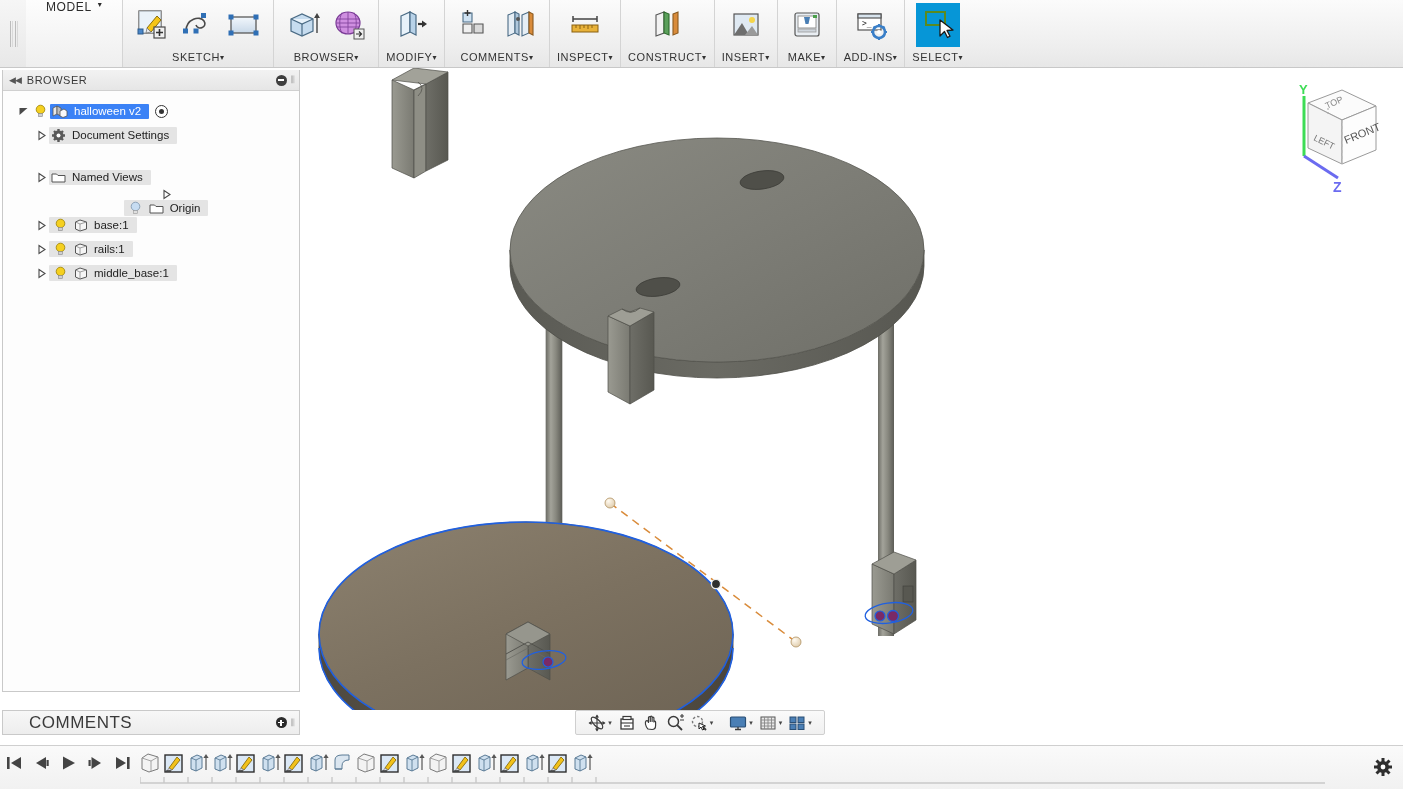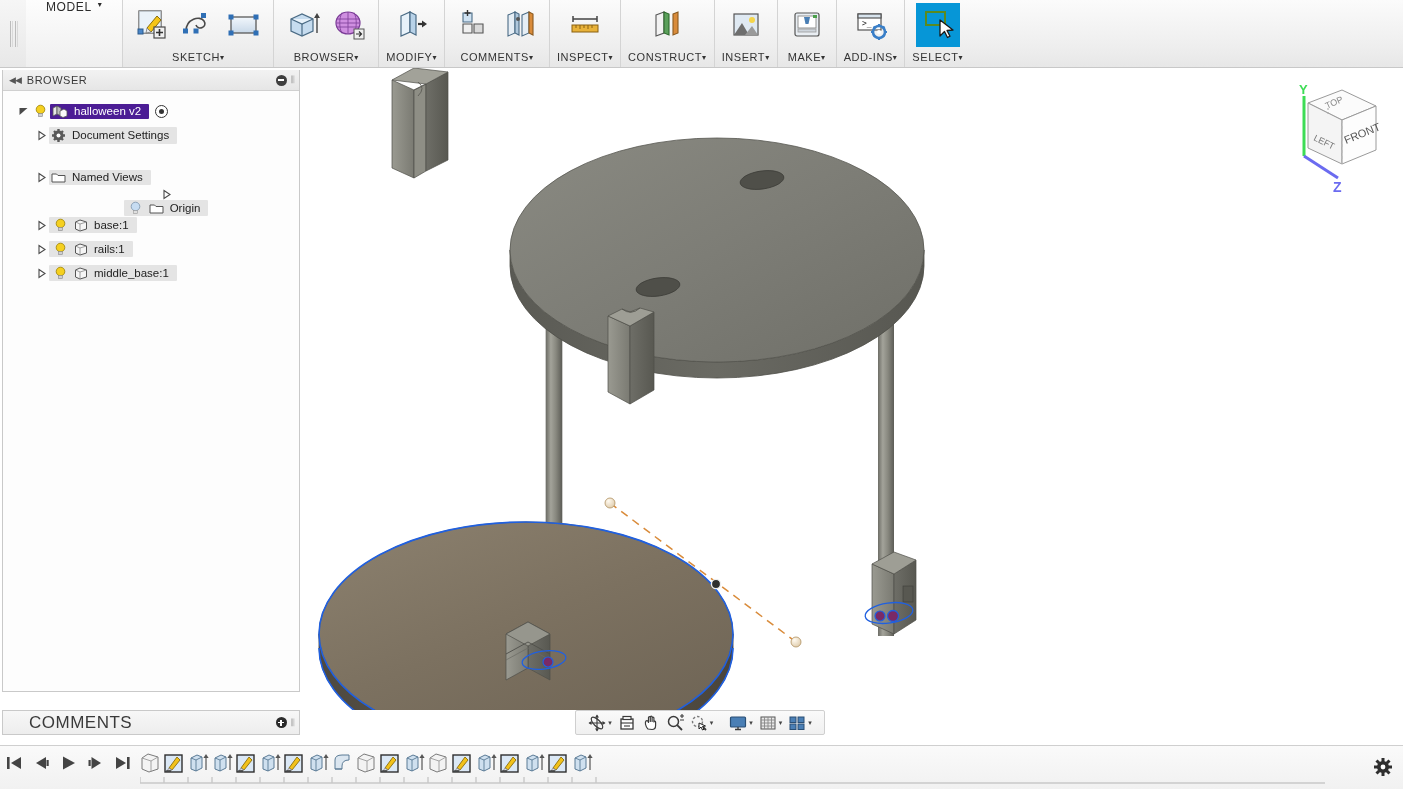--- a/index.html
+++ b/index.html
@@ -71,21 +71,21 @@
   }
   .minus-ico::after { content:''; width:6px; height:1.6px; background:#fff; }
   .vgrip { color:#aaa; font-size:10px; }
 
   .tree { padding-top: 8px; }
   .node { display:flex; align-items:center; height: 24px; font-size:11.5px; color:#222; }
   .tw { width:16px; text-align:center; color:#444; font-size:9px; }
   .tw svg { vertical-align: middle; }
   .bulb { width: 19px; display:flex; justify-content:center; }
   .chip { display:flex; align-items:center; background:#e4e4e4; border-radius:1px; padding:1px 8px 1px 2px; gap:4px; }
-  .chip.sel { background:#4c1d95; color:#fff; }
+  .chip.sel { background:#3b82f6; color:#fff; }
   .node-label { white-space:nowrap; padding-left: 2px; }
   .radio-dot {
     width:13px; height:13px; border-radius:50%; border:1.6px solid #333;
     display:inline-flex; align-items:center; justify-content:center; margin-left:6px; background:#fff;
   }
   .radio-dot::after { content:''; width:5px; height:5px; border-radius:50%; background:#333; }
 
   
   .comments {
     position:absolute; left:2px; top:710px; width:298px; height:25px;

